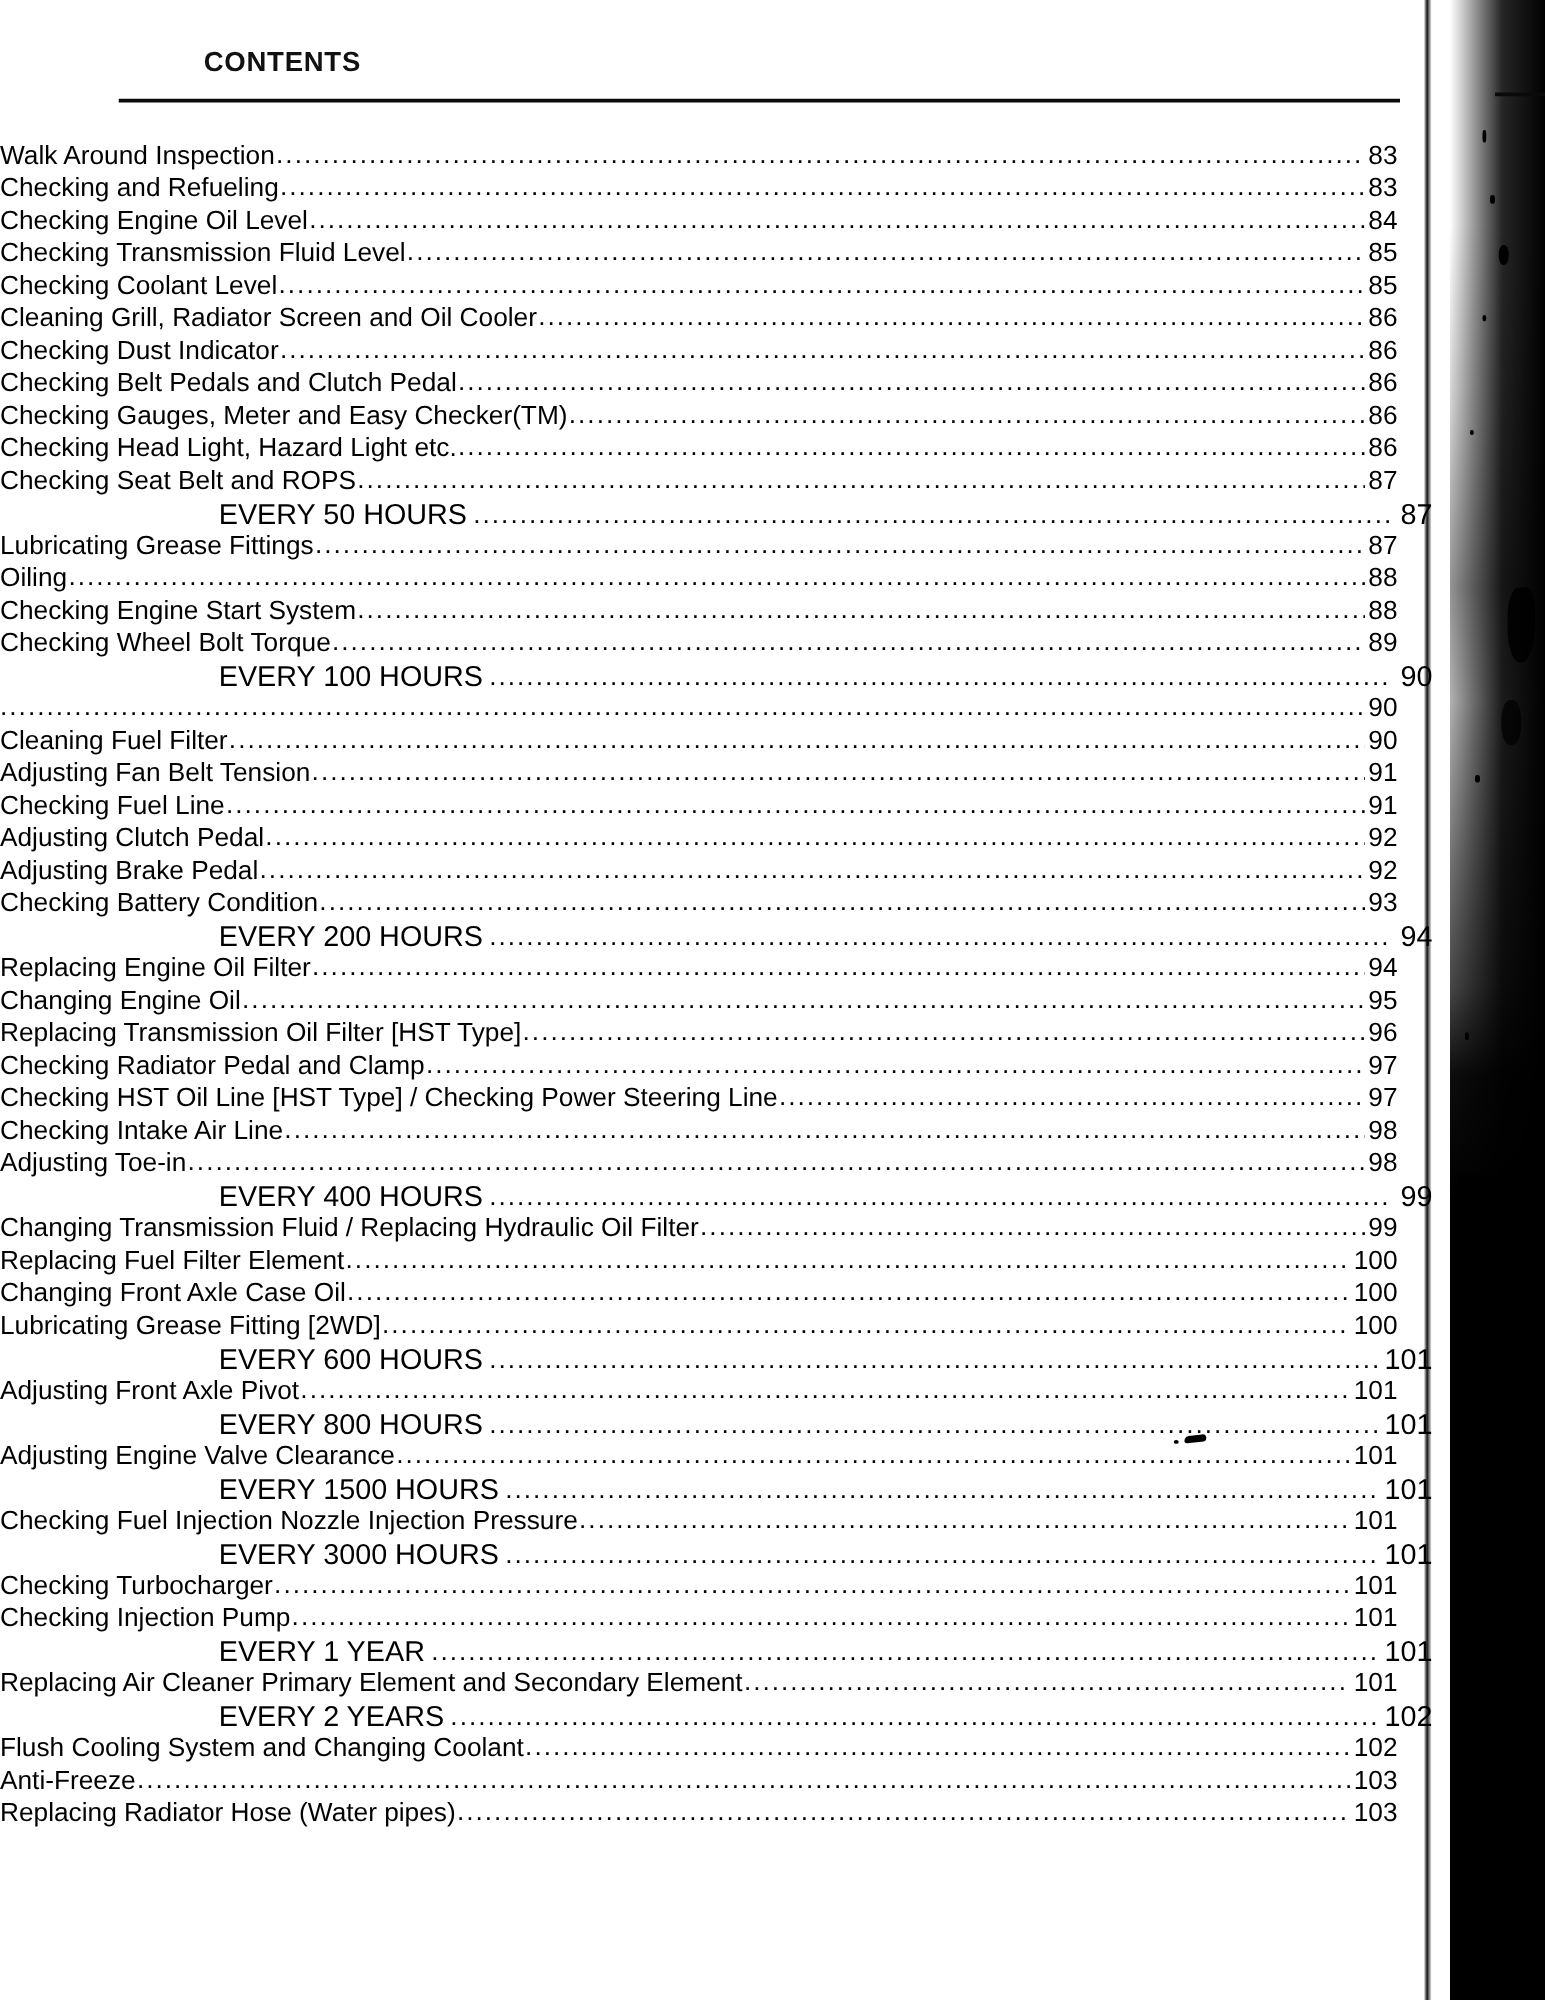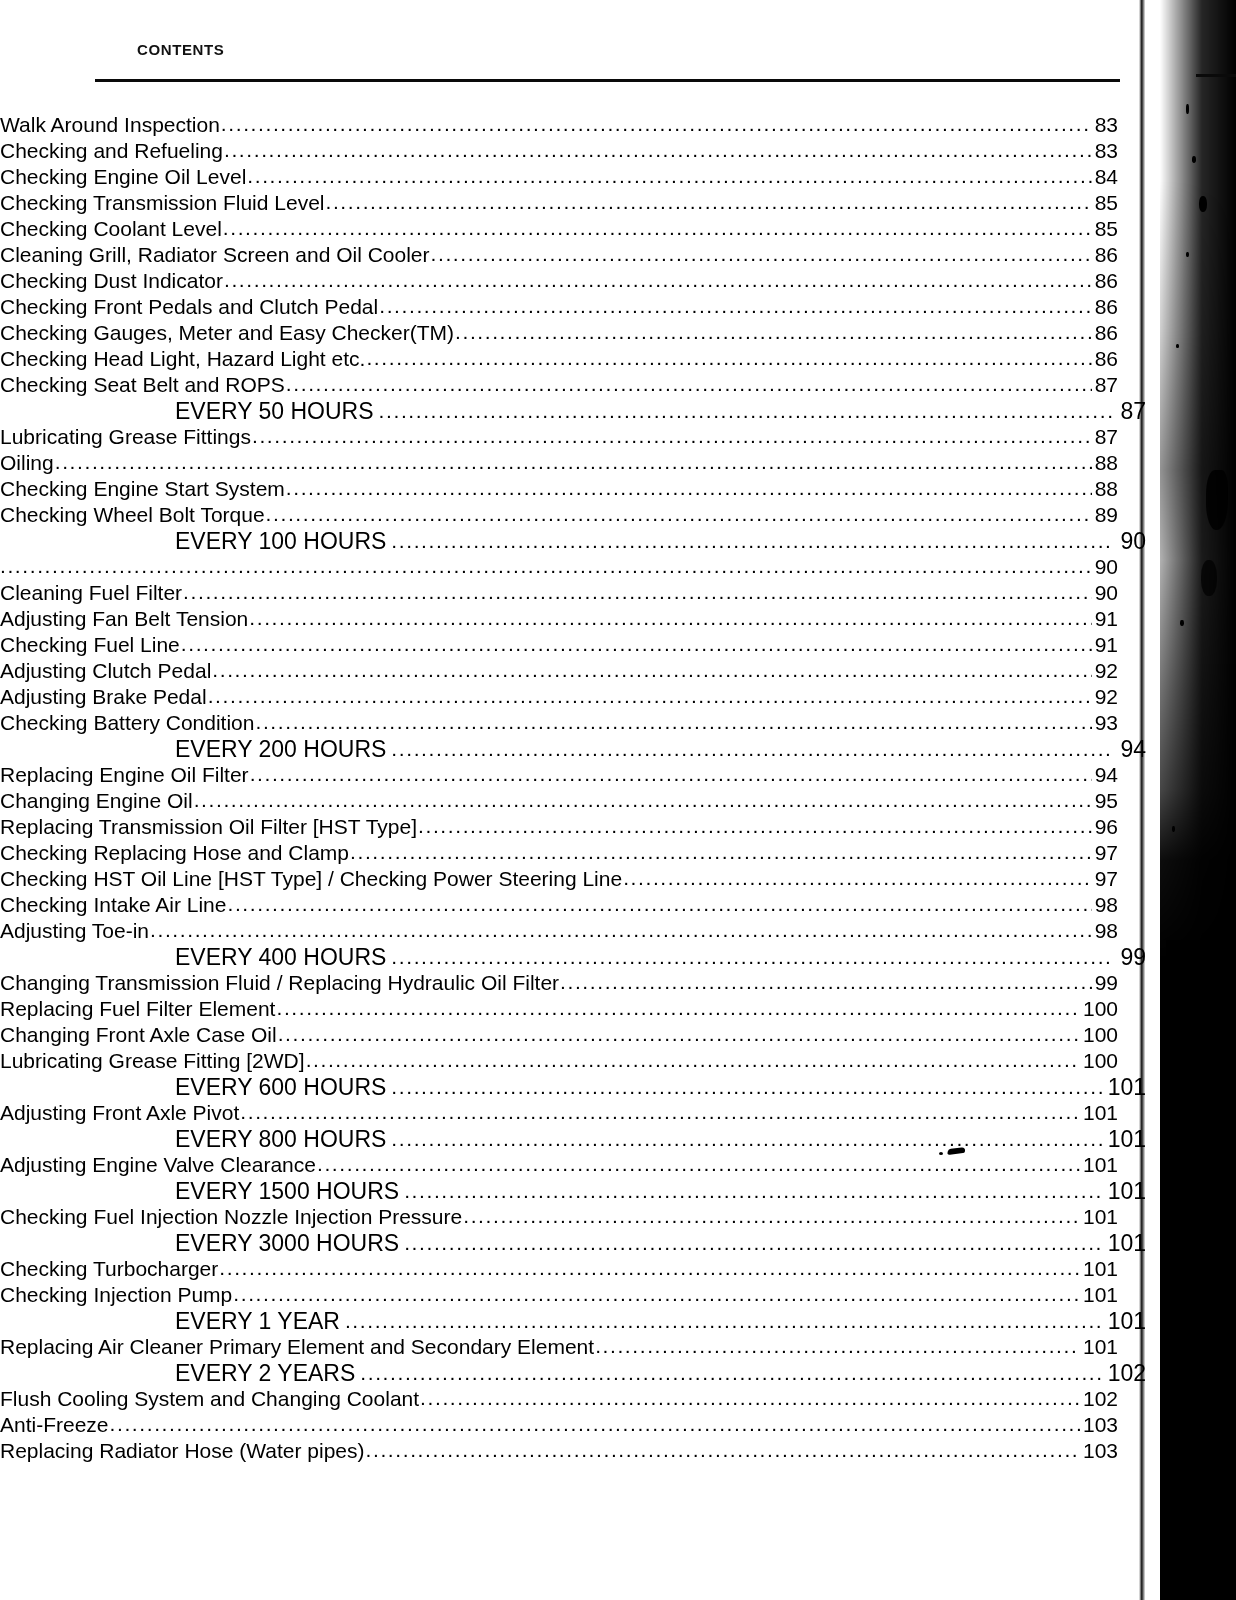--- a/index.html
+++ b/index.html
@@ -28,25 +28,25 @@
   }
 
   
   .header {
     position: absolute;
     left: 95px;
     top: 38px;
     width: 1025px;
   }
   .header-title {
-    font-size: 15px;
+    font-size: 22px;
     font-weight: bold;
     letter-spacing: 0.6px;
     line-height: 24px;
-    margin-left: 42px;
+    margin-left: 68px;
     color: #111;
   }
   .header-rule {
     position: absolute;
     left: 95px;
     top: 79px;
     width: 1025px;
     height: 3px;
     background: #0a0a0a;
   }
@@ -228,21 +228,21 @@
         <span class="label">Cleaning Grill, Radiator Screen and Oil Cooler</span>
         <span class="leader">...............................................................................................................................................................</span>
         <span class="pageno">86</span>
       </div>
       <div class="toc-row level-item">
         <span class="label">Checking Dust Indicator</span>
         <span class="leader">...............................................................................................................................................................</span>
         <span class="pageno">86</span>
       </div>
       <div class="toc-row level-item">
-        <span class="label">Checking Front Pedals and Clutch Pedal</span>
+        <span class="label">Checking Belt Pedals and Clutch Pedal</span>
         <span class="leader">...............................................................................................................................................................</span>
         <span class="pageno">86</span>
       </div>
       <div class="toc-row level-item">
         <span class="label">Checking Gauges, Meter and Easy Checker(TM)</span>
         <span class="leader">...............................................................................................................................................................</span>
         <span class="pageno">86</span>
       </div>
       <div class="toc-row level-item">
         <span class="label">Checking Head Light, Hazard Light etc.</span>
@@ -332,21 +332,21 @@
         <span class="label">Changing Engine Oil</span>
         <span class="leader">...............................................................................................................................................................</span>
         <span class="pageno">95</span>
       </div>
       <div class="toc-row level-item">
         <span class="label">Replacing Transmission Oil Filter [HST Type]</span>
         <span class="leader">...............................................................................................................................................................</span>
         <span class="pageno">96</span>
       </div>
       <div class="toc-row level-item">
-        <span class="label">Checking Replacing Hose and Clamp</span>
+        <span class="label">Checking Radiator Pedal and Clamp</span>
         <span class="leader">...............................................................................................................................................................</span>
         <span class="pageno">97</span>
       </div>
       <div class="toc-row level-item">
         <span class="label">Checking HST Oil Line [HST Type] / Checking Power Steering Line</span>
         <span class="leader">...............................................................................................................................................................</span>
         <span class="pageno">97</span>
       </div>
       <div class="toc-row level-item">
         <span class="label">Checking Intake Air Line</span>

